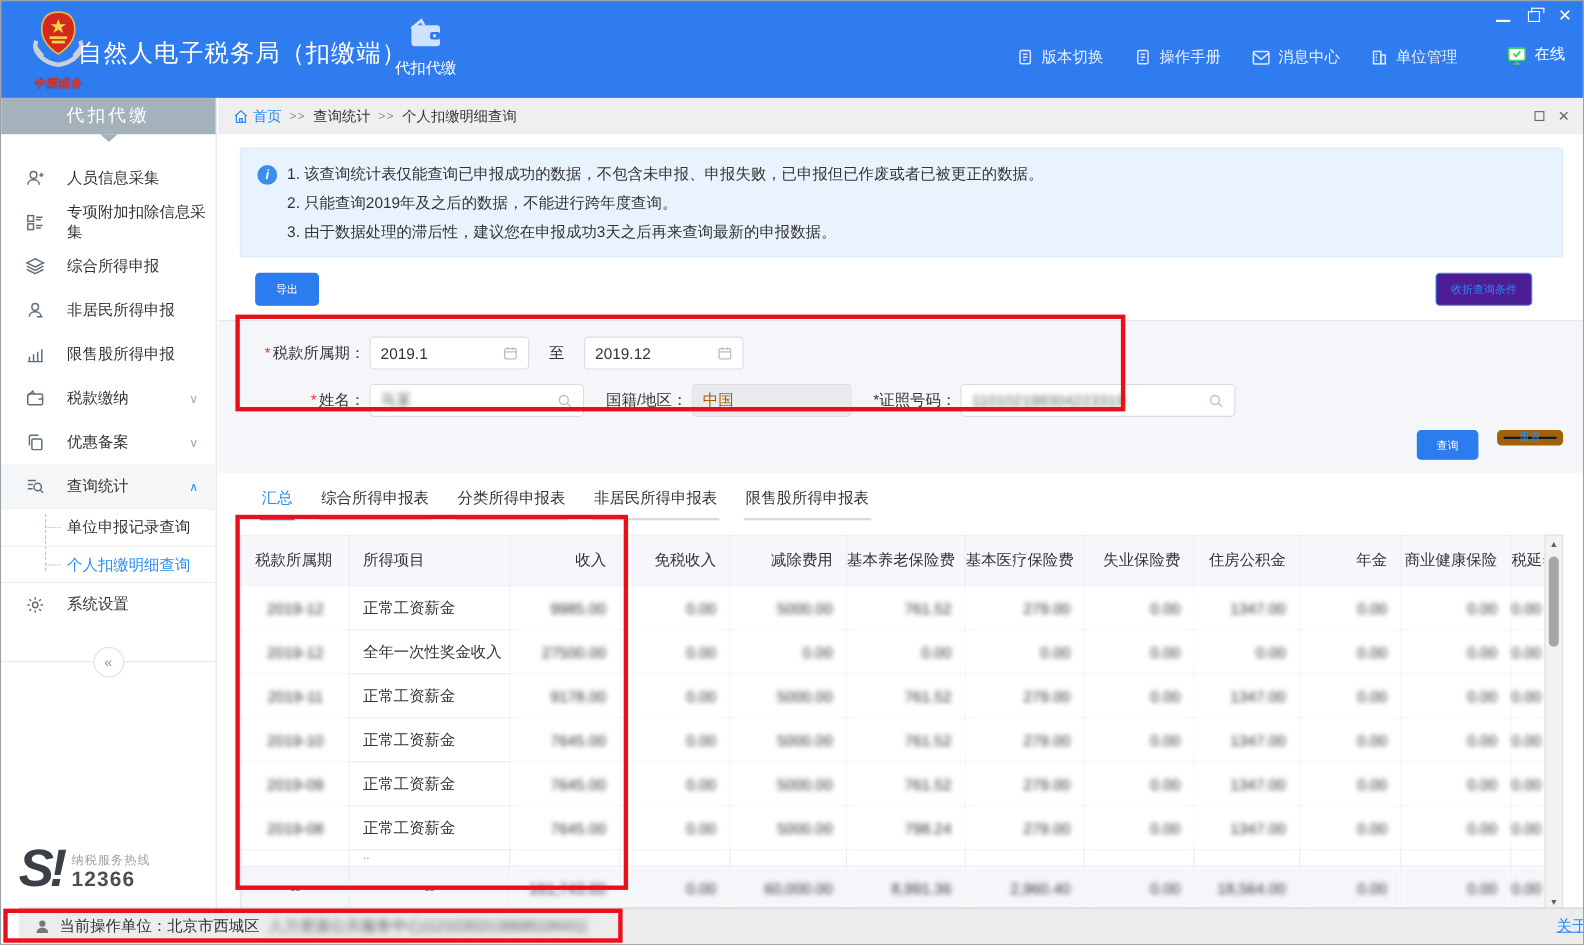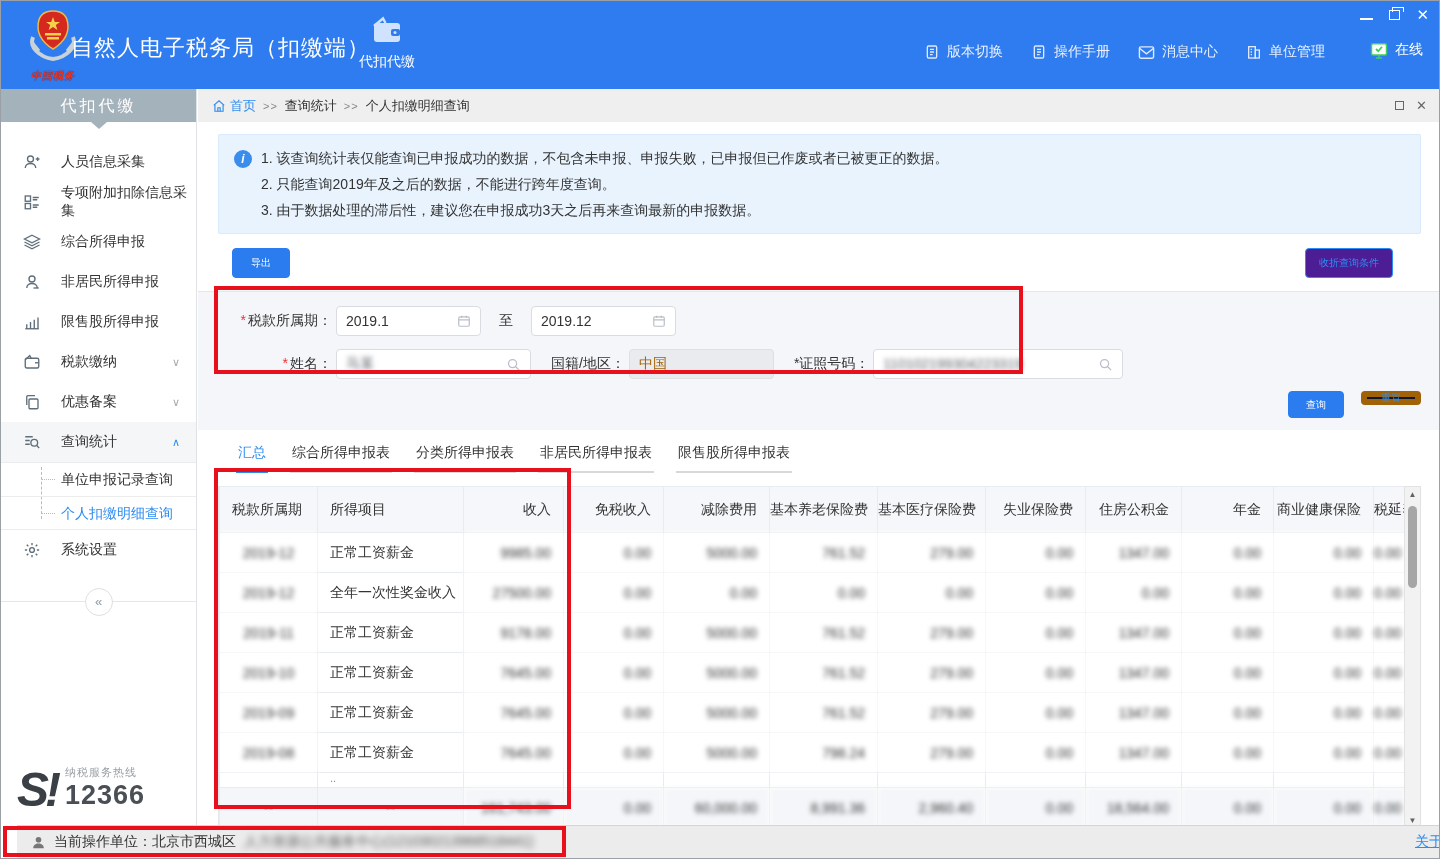--- a/index.html
+++ b/index.html
@@ -43,21 +43,21 @@
   .submenu-item { height:33px; line-height:33px; padding-left:60px; position:relative; cursor:pointer; color:#333; font-size:14px; }
   .submenu-item + .submenu-item { border-top:1px solid #ececec; }
   .submenu-item:before { content:""; position:absolute; left:41px; top:16px; width:13px; border-top:1px dotted #9fc0e0; }
   .submenu-item.active { color:#2d8cf0; }
   .collapse-row { margin-top:18px; position:relative; height:28px; }
   .collapse-row:before { content:""; position:absolute; left:0; right:0; top:13px; border-top:1px solid #e6e6e6; }
   .collapse-btn { position:absolute; left:50%; margin-left:-14px; top:0; width:28px; height:28px; border:1px solid #e0e0e0; border-radius:50%; background:#fff; color:#8a9aa5; text-align:center; line-height:26px; font-size:13px; cursor:pointer; }
   .hotline { position:absolute; left:16px; bottom:16px; display:flex; align-items:flex-end; gap:8px; }
   .hl-mark { font-size:48px; line-height:42px; font-weight:bold; font-style:italic; color:#3b4046; letter-spacing:-4px; }
   .hl-text .hl-label { font-size:11px; color:#9aa0a6; letter-spacing:1px; }
-  .hl-text .hl-number { font-size:27px; font-weight:bold; color:#4a4f55; letter-spacing:1px; }
+  .hl-text .hl-number { font-size:19px; font-weight:bold; color:#4a4f55; letter-spacing:1px; }
 
   
   .content { position:absolute; top:88px; left:197px; width:1243px; height:738px; background:#fff; overflow:hidden; }
   .breadcrumb { height:33px; background:#efefef; display:flex; align-items:center; padding:0 14px; gap:7px; font-size:13px; color:#555; }
   .bc-home { display:flex; align-items:center; gap:4px; color:#2d8cf0; cursor:pointer; }
   .bc-sep { color:#888; font-size:11px; letter-spacing:1px; }
   .bc-item { color:#333; }
   .bc-controls { margin-left:auto; display:flex; align-items:center; gap:12px; color:#666; }
   .bc-restore { width:9px; height:9px; border:1px solid #666; cursor:pointer; }
   .bc-close { font-size:13px; cursor:pointer; }

